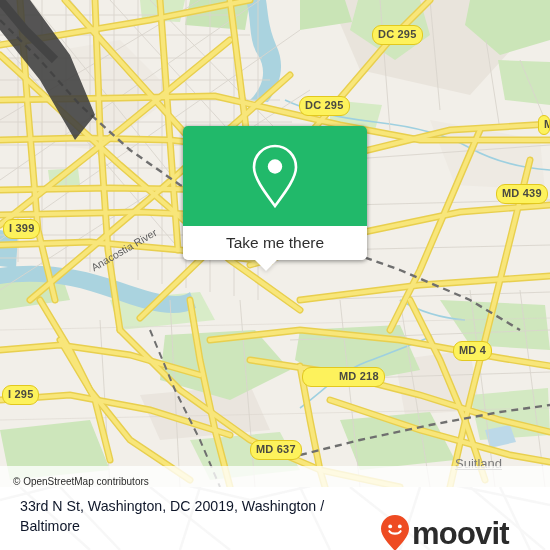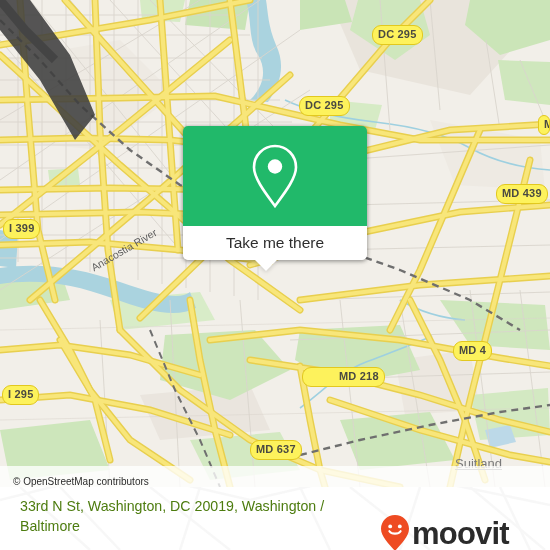--- a/index.html
+++ b/index.html
@@ -104,21 +104,21 @@
   }
   #footer-inner {
     position: relative; z-index: 2;
     display: flex; align-items: flex-start;
     height: 100%;
     padding: 9px 12px 0 20px;
   }
   #footer-address {
     flex: 1 1 auto;
     font-size: 14.2px; line-height: 1.42;
-    color: #4d7c0f;
+    color: #0f172a;
     max-width: 360px;
   }
   #footer-logo {
     flex: 0 0 auto;
     display: flex; align-items: center;
     margin-top: 18px;
   }
   #footer-logo-text {
     font-size: 31px; font-weight: bold;
     color: #2b2b2b; letter-spacing: -.8px;

